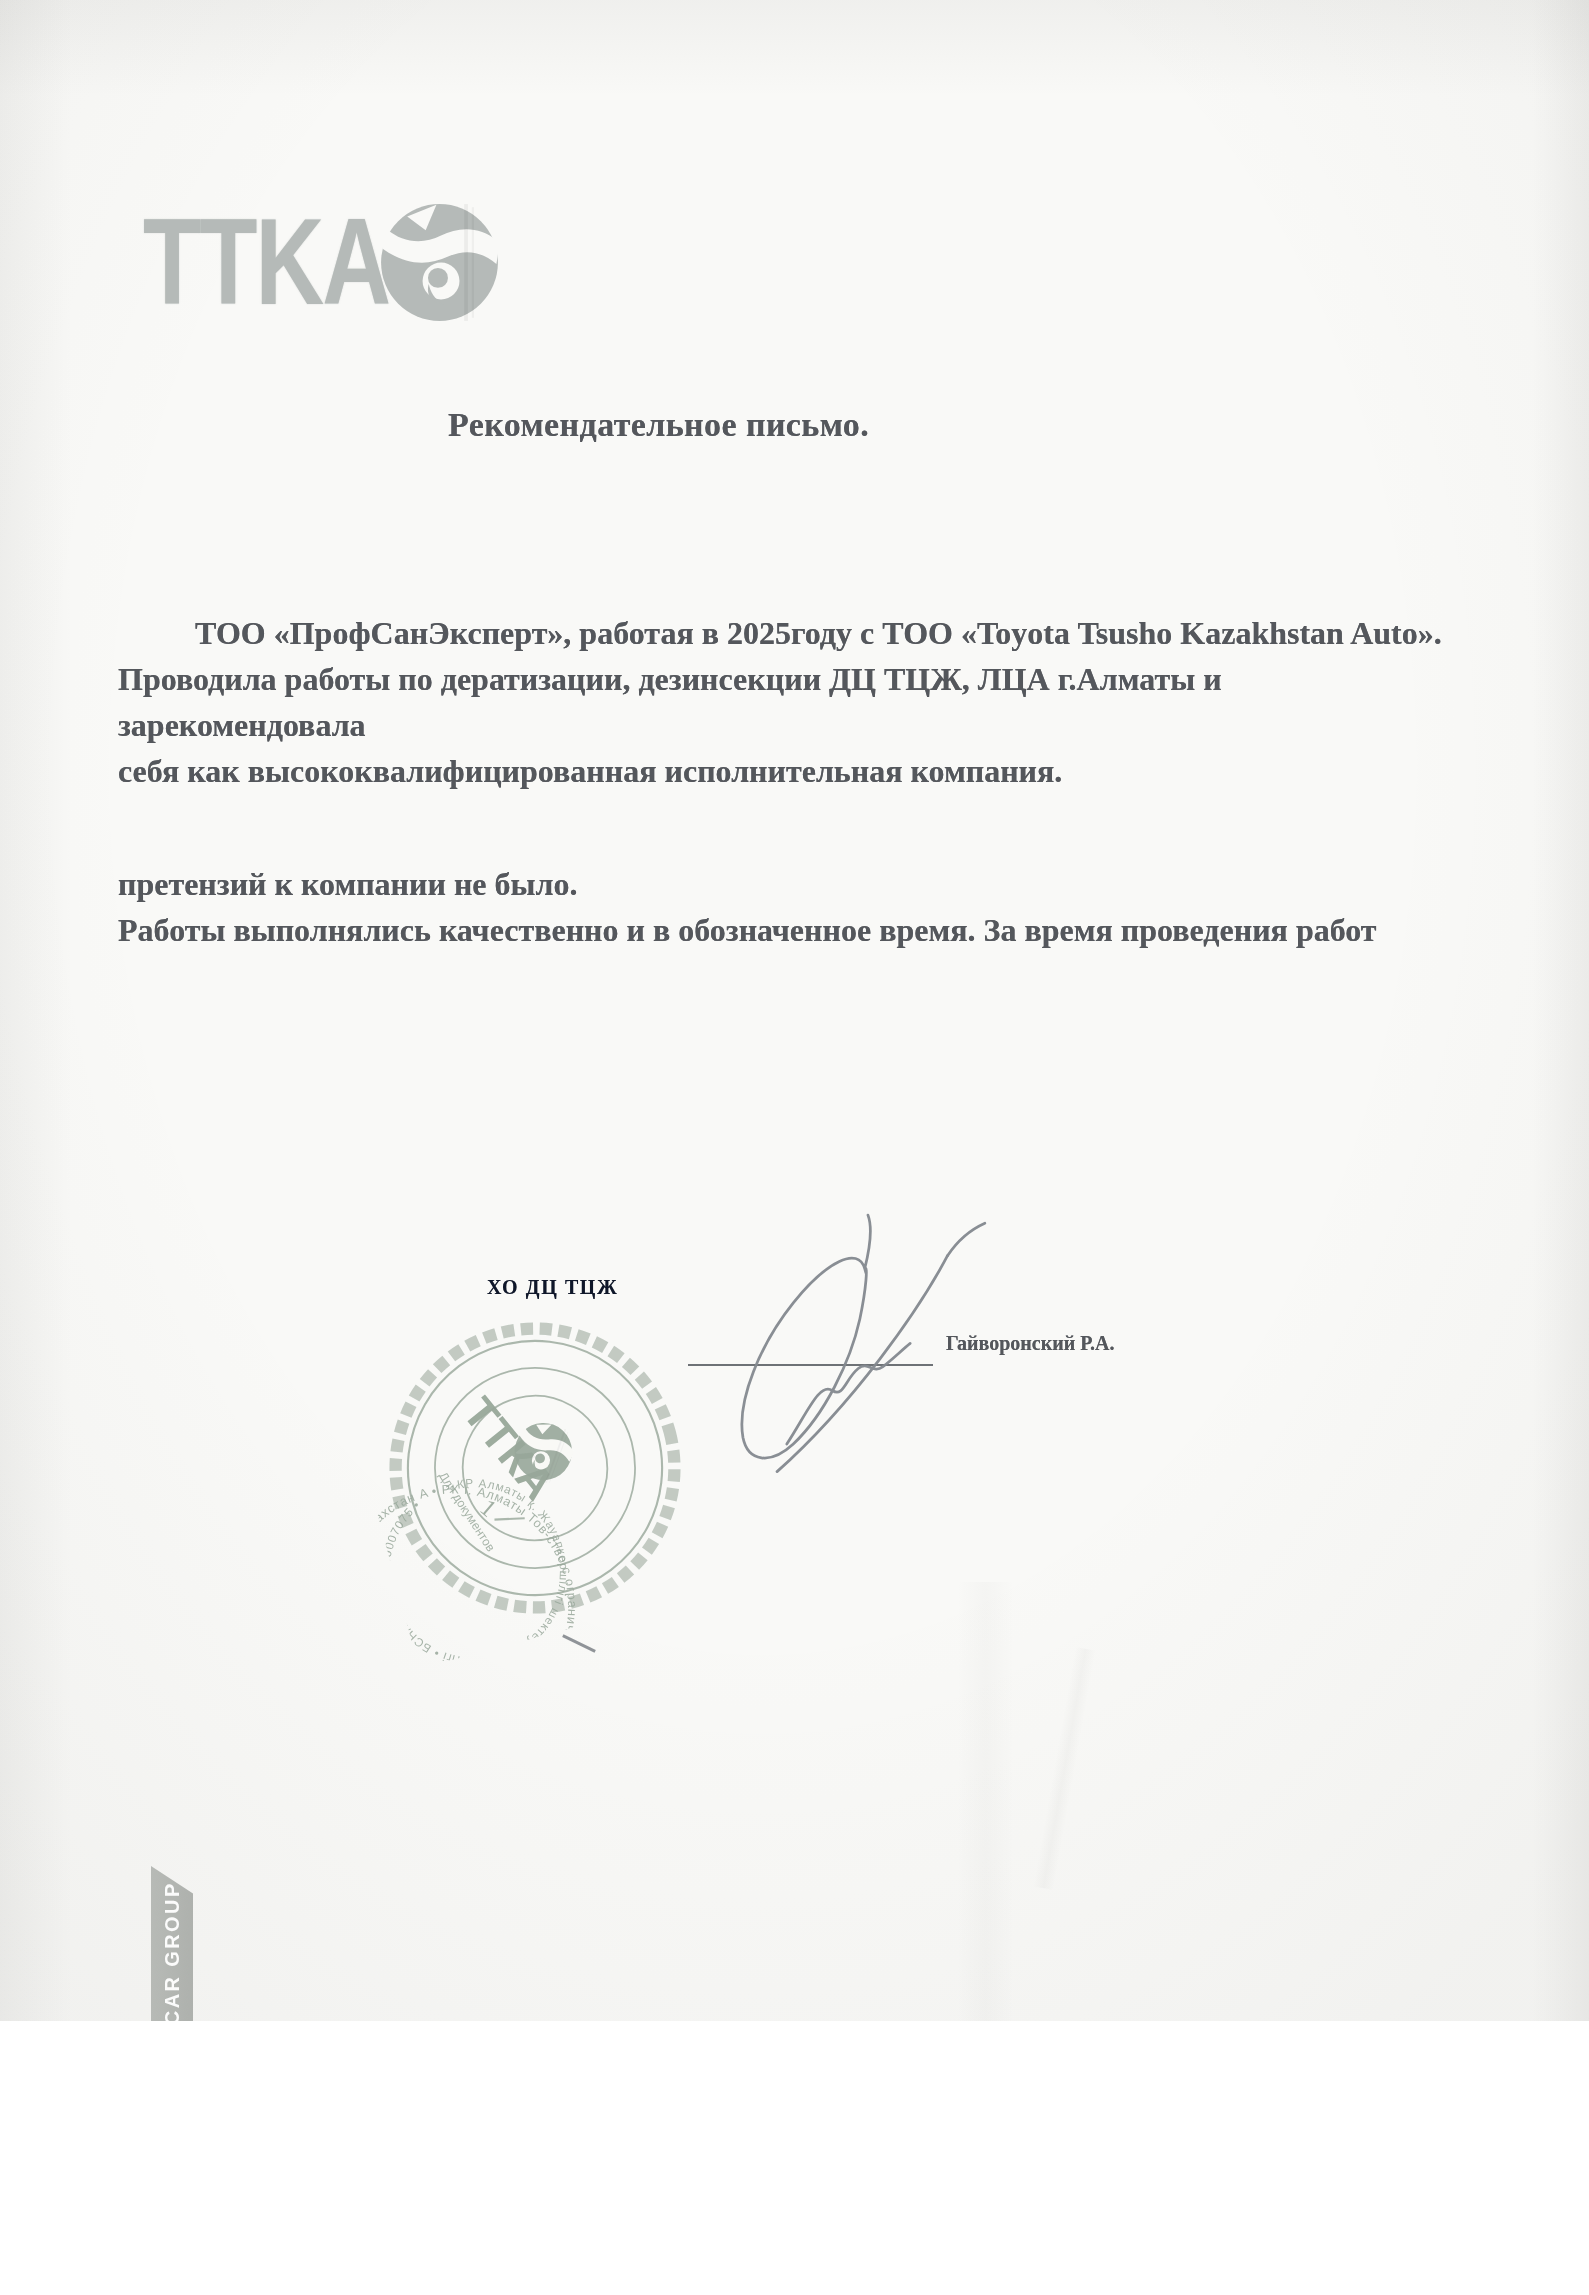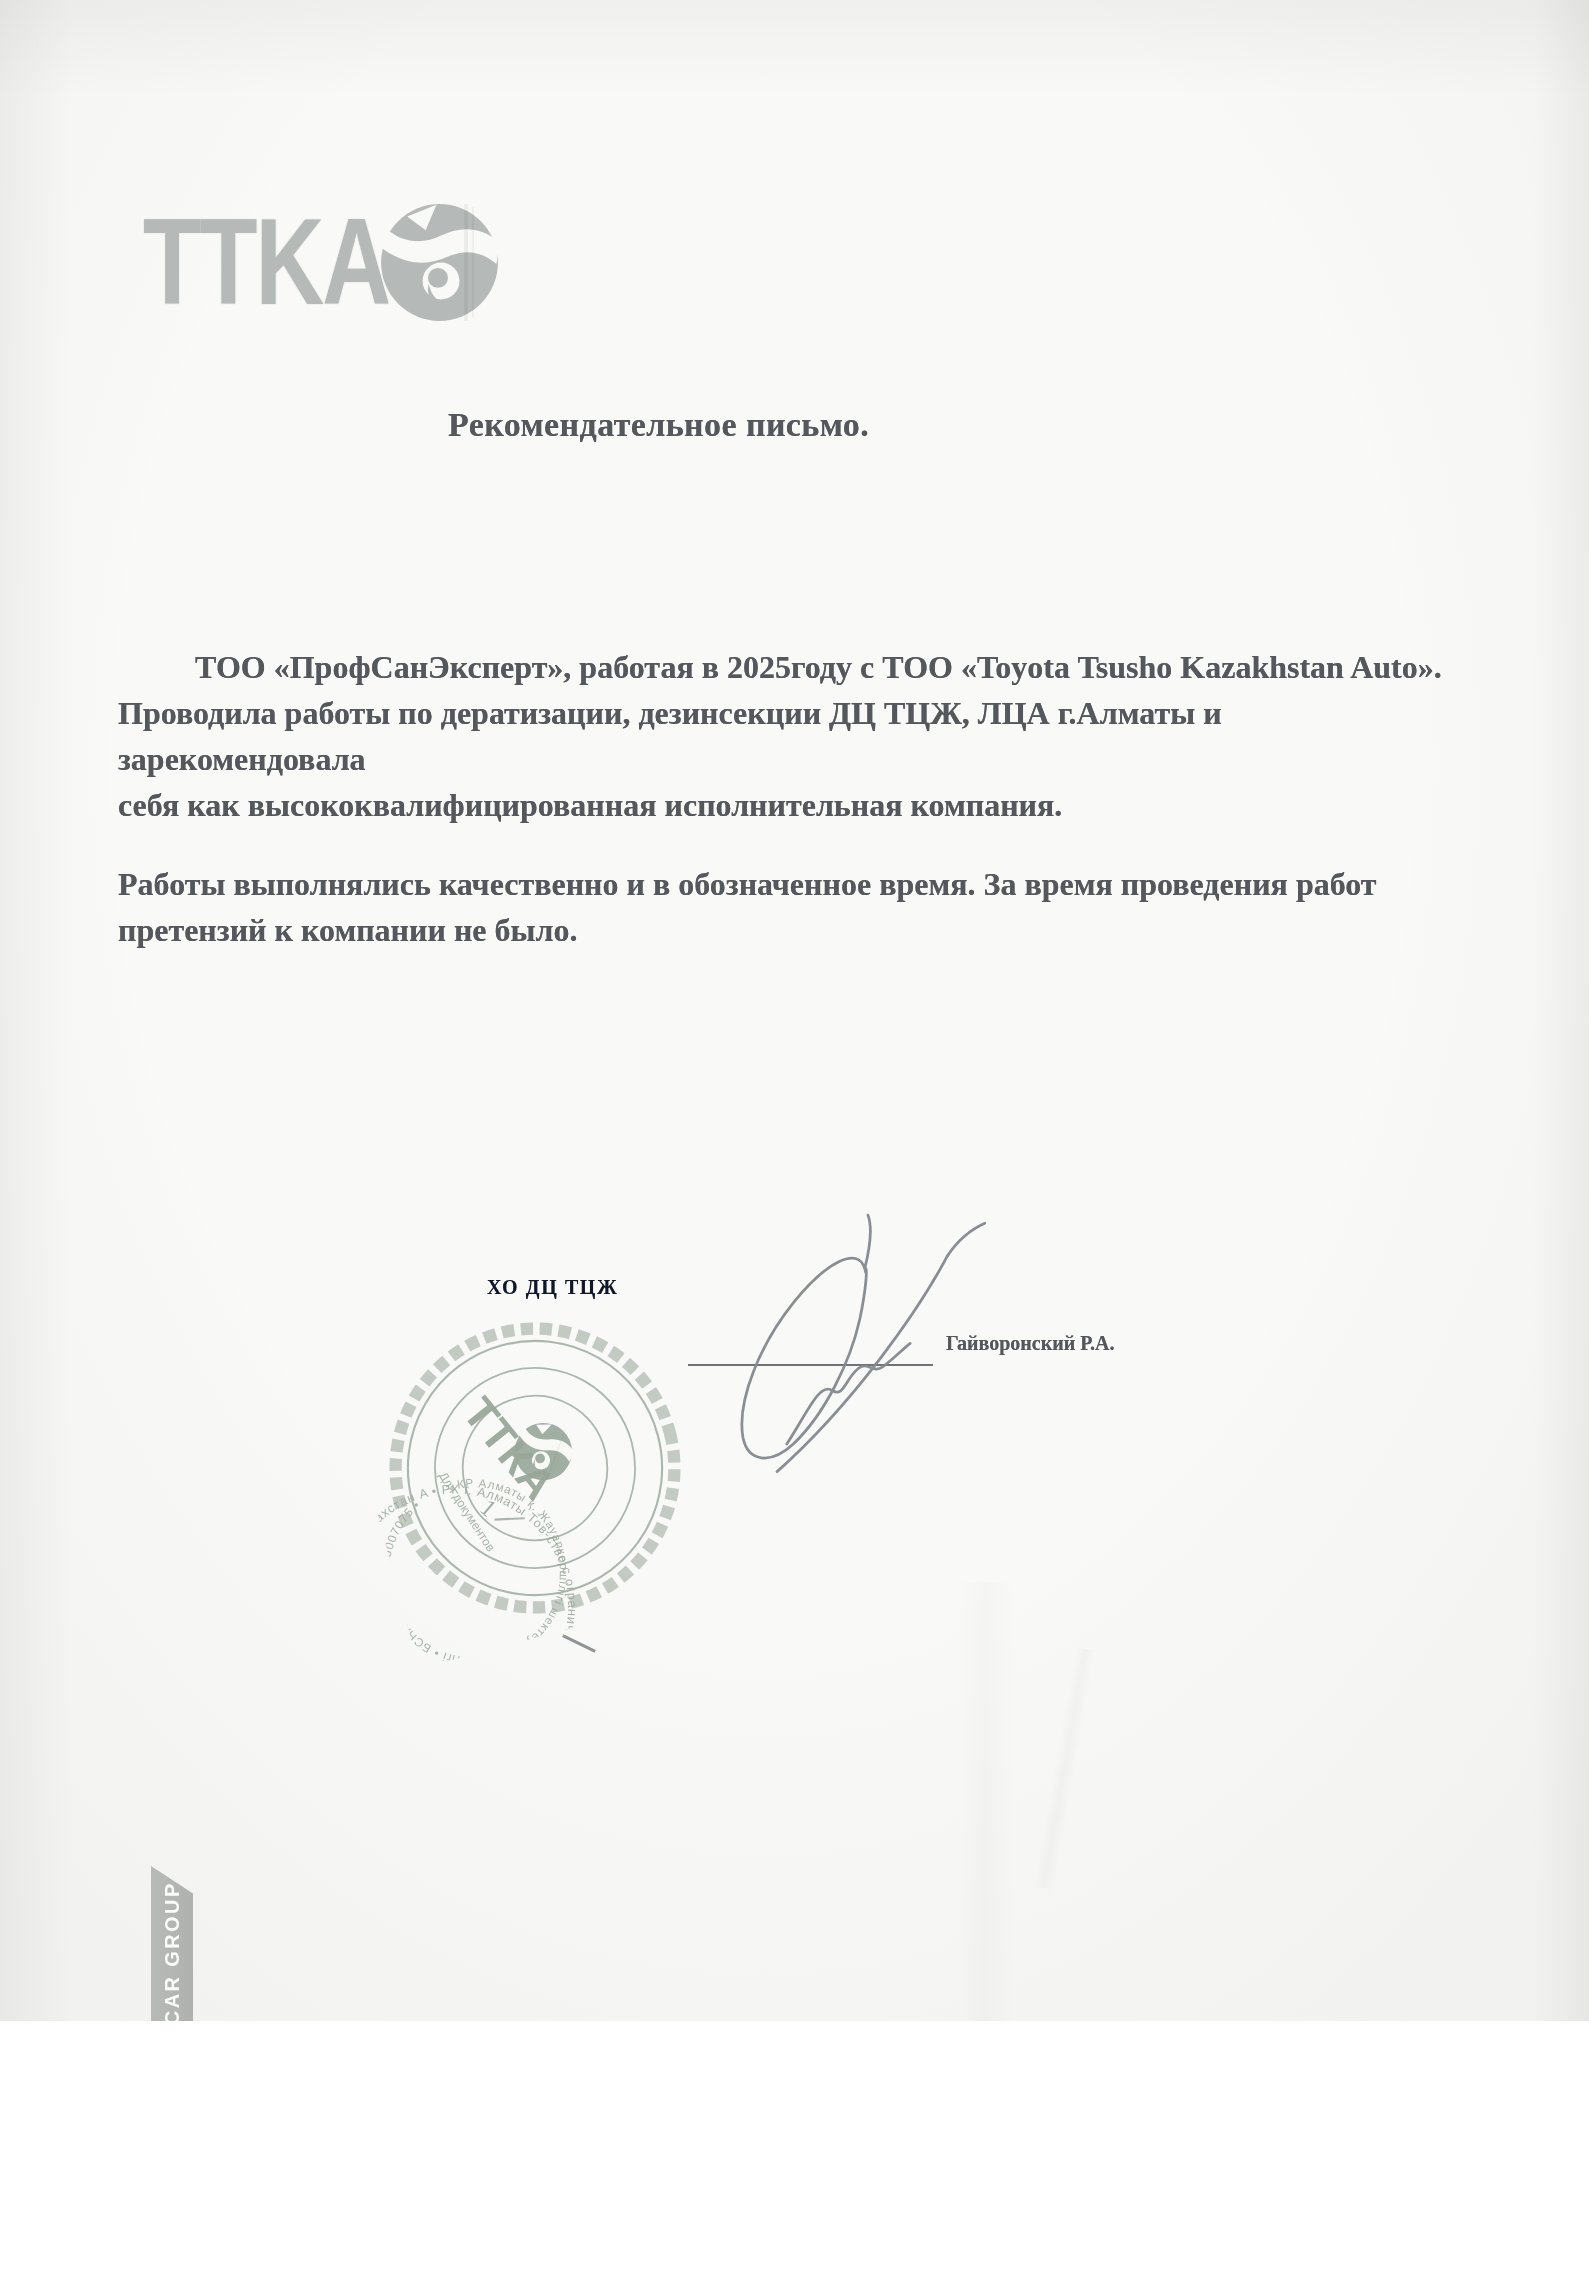--- a/index.html
+++ b/index.html
@@ -28,21 +28,21 @@
     font-weight:bold;font-size:122px;line-height:122px;color:#b5bab8;letter-spacing:-2.4px;
     transform:scaleX(.78);transform-origin:left top;text-shadow:0 0 1.6px rgba(181,186,184,.65);}
   .logo-emblem{position:absolute;left:378px;top:201px;width:123px;height:123px;color:#b5bab8;}
 
   
   .title{position:absolute;left:448px;top:406px;font-weight:bold;font-size:34px;color:#54575c;
     letter-spacing:0.4px;text-shadow:0 0 0.5px rgba(84,87,92,.8);text-align:right;}
   .para{position:absolute;left:118px;width:1342px;font-weight:bold;font-size:32px;line-height:46px;
     color:#54575c;text-shadow:0 0 0.5px rgba(84,87,92,.75);}
   .p1{top:610px;} .p2{top:861px;}
-  .para .indent{padding-left:77px;margin-top:34px;}
+  .para .indent{padding-left:77px;}
 
   
   .sig-label{position:absolute;left:487px;top:1276px;font-weight:bold;font-size:20px;color:#0f172a;
     letter-spacing:1.6px;z-index:1;text-shadow:0 0 0.6px rgba(90,93,98,.7);}
   .sig-line{position:absolute;left:688px;top:1332px;width:245px;height:32px;
     border-bottom:2.4px solid #6e7276;z-index:1;}
   .sig-name{position:absolute;left:946px;top:1332px;font-weight:bold;font-size:20px;color:#54575c;
     text-shadow:0 0 0.5px rgba(84,87,92,.75);}
   .sig-scribble{position:absolute;left:665px;top:1207px;width:341px;height:276px;z-index:3;}
   .pen-dash{position:absolute;left:561px;top:1642px;width:36px;height:0;
@@ -103,22 +103,22 @@
 
   <div class="title">Рекомендательное письмо.</div>
 
   <div class="para p1">
     <div class="indent">ТОО «ПрофСанЭксперт», работая в 2025году с ТОО «Toyota Tsusho Kazakhstan  Auto».</div>
     <div>Проводила работы по дератизации, дезинсекции ДЦ ТЦЖ, ЛЦА г.Алматы и зарекомендовала</div>
     <div>себя как высококвалифицированная исполнительная компания.</div>
   </div>
 
   <div class="para p2">
+    <div>претензий к компании не было.</div>
     <div>Работы выполнялись качественно и в обозначенное время. За время проведения работ</div>
-    <div>претензий к компании не было.</div>
   </div>
 
   <div class="sig-label">ХО ДЦ ТЦЖ</div>
   <div class="sig-line"></div>
   <div class="sig-name">Гайворонский Р.А.</div>
 
   <svg class="sig-scribble" viewBox="0 0 420 340">
     <g fill="none" stroke="#84898f" stroke-width="3.4" stroke-linecap="round" opacity=".95">
       <path d="M250,10 C256,26 252,52 246,76 C238,48 200,66 158,118 C118,168 88,238 96,284 C102,314 130,318 158,292 C196,256 228,192 240,138 C248,100 250,70 246,76"></path>
       <path d="M150,292 C176,252 190,216 206,226 C220,235 222,212 238,199 C250,189 256,206 268,197 C280,188 292,176 302,168"></path>

